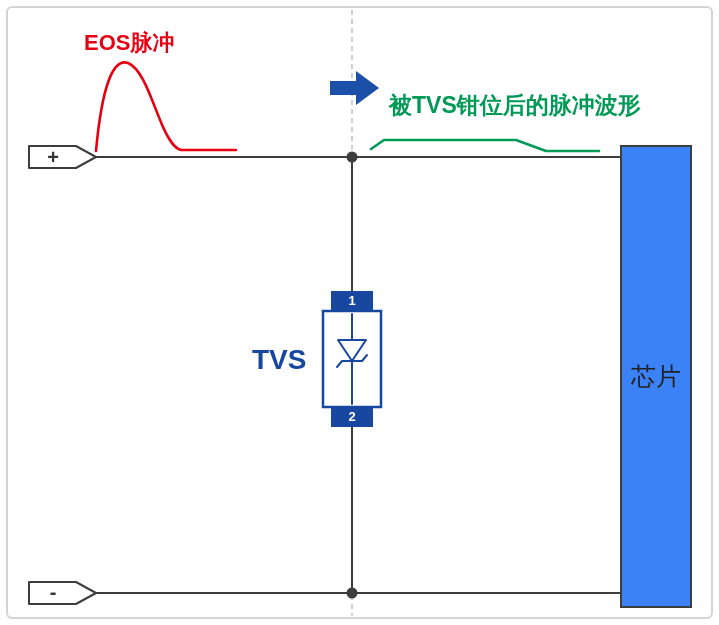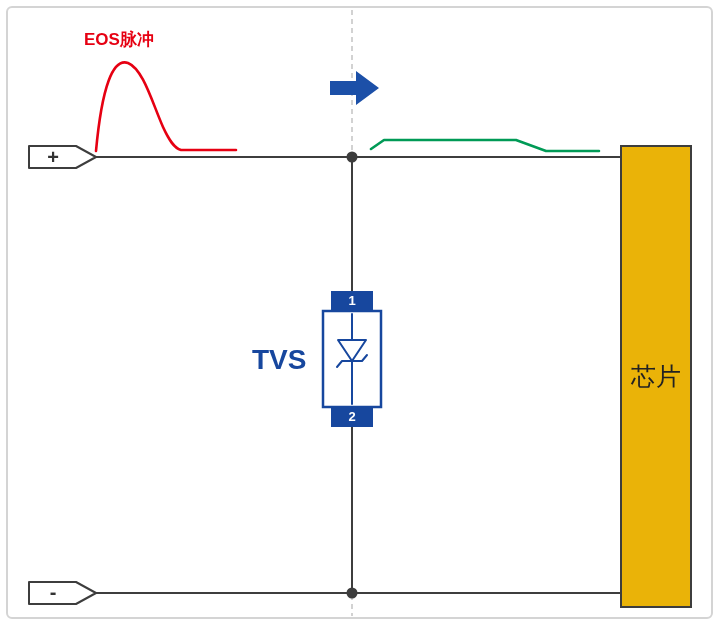--- a/index.html
+++ b/index.html
@@ -19,21 +19,21 @@
     pointer-events: none;
   }
   svg.layer {
     position: absolute;
     left: 0; top: 0;
     width: 719px; height: 625px;
   }
   .lbl { position: absolute; white-space: nowrap; }
   .eos-label {
     left: 84px; top: 28px;
-    font-size: 17px; font-weight: 600;
+    font-size: 22px; font-weight: 600;
     color: #e60012;
   }
   .clamped-label {
     left: 389px; top: 90px;
     font-size: 23px; font-weight: 600;
     color: #009a56;
   }
   .dc-port-label {
     left: 33px; top: 345px;
     font-size: 25px; font-weight: 500;
@@ -42,21 +42,21 @@
   .tvs-label {
     left: 252px; top: 344px;
     font-size: 28px; font-weight: 700;
     color: #17479e;
   }
   .chip-box {
     position: absolute;
     left: 620px; top: 145px;
     width: 72px; height: 463px;
     border: 2px solid #3d3d3d;
-    background: #eab308;
+    background: #3b82f6;
     box-sizing: border-box;
     display: flex; align-items: center; justify-content: center;
   }
   .chip-label { font-size: 25px; color: #222222; }
   .term-label {
     left: 30px; width: 46px; height: 22px;
     line-height: 22px; text-align: center;
     font-size: 20px; font-weight: 700; color: #333333;
   }
   .plus-label  { top: 146px; }
@@ -110,19 +110,20 @@
     </g>
     <rect x="331" y="291" width="42" height="20" fill="#17479e"></rect>
     <rect x="331" y="407" width="42" height="20" fill="#17479e"></rect>
   </svg>
 
   <div class="chip-box">
     <span class="chip-label">芯片</span>
   </div>
 
   <span class="lbl eos-label">EOS脉冲</span>
+  <span class="lbl clamped-label">被TVS钳位后的脉冲波形</span>
   <span class="lbl tvs-label">TVS</span>
   <span class="lbl term-label plus-label">+</span>
   <span class="lbl term-label minus-label">-</span>
   <span class="lbl pin-label pin1-label">1</span>
   <span class="lbl pin-label pin2-label">2</span>
 
 </div>
 
 </body></html>

